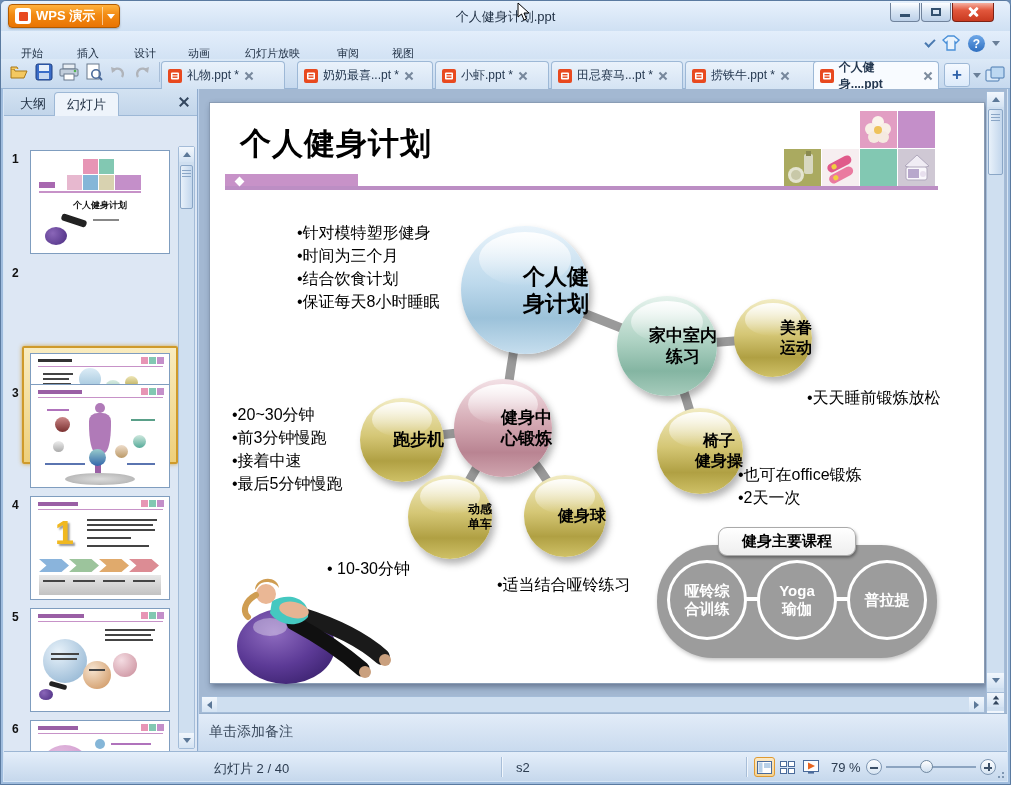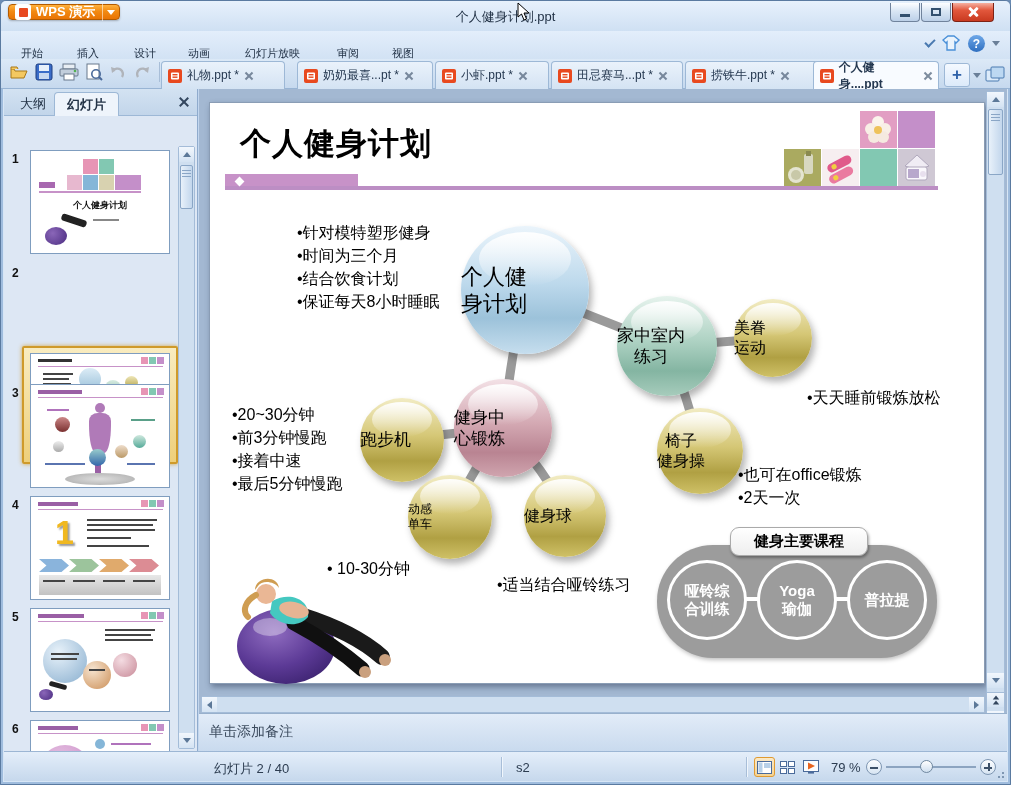--- a/index.html
+++ b/index.html
@@ -5,21 +5,21 @@
   html,body{margin:0;padding:0;background:#6b8cb5;font-family:"Liberation Sans",sans-serif;}
   *{box-sizing:border-box;}
   .win{position:relative;width:1011px;height:785px;background:#c2d6ee;border:1px solid #5a7aa0;
        border-radius:6px 6px 0 0;overflow:hidden;
        box-shadow:inset 0 0 0 2px #9fbcdd, inset 0 0 0 3px #d7e6f6;}
   .abs{position:absolute;}
 
   
   .titlebar{position:absolute;left:0;top:0;width:100%;height:30px;
     background:linear-gradient(#e7f1fc,#cfe0f3);}
-  .appbtn{position:absolute;left:7px;top:3px;height:16px;display:flex;align-items:center;
+  .appbtn{position:absolute;left:7px;top:3px;height:24px;display:flex;align-items:center;
     background:linear-gradient(#ffb23e,#f28a12 45%,#e97403);border:1px solid #b35b00;border-radius:4px;
     color:#fff;font-weight:bold;font-size:13px;padding:0 4px 0 6px;box-shadow:0 1px 2px rgba(0,0,0,.25);}
   .appbtn .logo{width:16px;height:16px;background:#fff;border-radius:3px;margin-right:5px;
     display:flex;align-items:center;justify-content:center;}
   .appbtn .logo i{display:block;width:9px;height:9px;background:#e8491f;border-radius:1px;}
   .appbtn .split{width:1px;height:18px;background:rgba(255,255,255,.55);margin:0 4px 0 7px;}
   .tri-down{width:0;height:0;border-left:4px solid transparent;border-right:4px solid transparent;border-top:5px solid #fff;}
   .wintitle{position:absolute;left:0;right:0;top:7px;text-align:center;font-size:13px;color:#223246;}
   .winbtns{position:absolute;right:16px;top:2px;display:flex;}
   .wbtn{width:30px;height:19px;border:1px solid #70839c;border-top:none;display:flex;align-items:center;justify-content:center;
@@ -54,21 +54,21 @@
   .tabx:before,.tabx:after{content:"";position:absolute;left:4px;top:0;width:2px;height:10px;background:#55677e;}
   .tabx:before{transform:rotate(45deg);} .tabx:after{transform:rotate(-45deg);}
   .addtab{position:absolute;top:4px;width:26px;height:24px;border:1px solid #9db8d6;border-radius:3px;
     background:linear-gradient(#f4f9ff,#dceafa);display:flex;align-items:center;justify-content:center;
     color:#2f62a8;font-size:17px;font-weight:bold;}
 
   
   .leftpanel{position:absolute;left:3px;top:88px;width:194px;bottom:33px;background:#dde7f4;border-right:1px solid #8fabcd;}
   .ptabs{position:absolute;left:0;top:0;width:100%;height:27px;background:linear-gradient(#d3e2f2,#c2d5ea);border-bottom:1px solid #9db8d6;}
   .ptab{position:absolute;top:3px;height:24px;padding:3px 12px;font-size:13px;color:#223246;}
-  .ptab.active{background:#eef4fb;border:1px solid #9db8d6;border-bottom:none;border-radius:4px 4px 0 0;font-weight:bold;}
+  .ptab.active{background:#eef4fb;border:1px solid #9db8d6;border-bottom:none;border-radius:4px 4px 0 0;font-weight:normal;}
   .px{position:absolute;right:8px;top:7px;width:11px;height:11px;}
   .px:before,.px:after{content:"";position:absolute;left:5px;top:0;width:2px;height:12px;background:#33465e;}
   .px:before{transform:rotate(45deg);} .px:after{transform:rotate(-45deg);}
   .thumbzone{position:absolute;left:0;top:27px;right:0;bottom:0;overflow:hidden;}
   .tnum{position:absolute;left:8px;font-size:12px;font-weight:bold;color:#111;}
   .thumb{position:absolute;left:26px;width:140px;height:104px;background:#fff;border:1px solid #7f9dbf;overflow:hidden;}
   .selframe{position:absolute;left:18px;top:230px;width:156px;height:118px;border:2px solid #cf9a2a;border-radius:2px;
     background:linear-gradient(#f9ecc0,#eecf7a);box-shadow:0 0 4px rgba(210,150,30,.8);}
   .selframe .thumb{left:6px;top:5px;}
   
@@ -99,33 +99,33 @@
   .dbl{display:flex;flex-direction:column;align-items:center;line-height:3px;}
   .notes{position:absolute;left:0;right:0;bottom:0;height:38px;background:linear-gradient(#e2ecf8,#c9daee);
     border-top:1px solid #98b0cc;font-size:14px;color:#3c4b5e;padding:9px 0 0 10px;}
 
   
   .s-title{position:absolute;left:30px;top:20px;font-size:31px;font-weight:bold;color:#000;letter-spacing:1px;}
   .deco-thick{position:absolute;left:15px;top:71px;width:133px;height:16px;background:#c792c8;}
   .deco-thin{position:absolute;left:15px;top:83px;width:713px;height:4px;background:#bc8ec4;}
   .deco-diamond{position:absolute;left:26px;top:75px;width:7px;height:7px;background:#fff;transform:rotate(45deg);}
   .tile{position:absolute;width:37px;height:37px;overflow:hidden;}
-  .bubble{position:absolute;border-radius:50%;display:flex;align-items:center;justify-content:flex-start;
-    text-align:center;font-weight:normal;color:#000;white-space:pre-line;line-height:1.25;
+  .bubble{position:absolute;border-radius:50%;display:flex;align-items:center;justify-content:flex-end;
+    text-align:center;font-weight:bold;color:#000;white-space:pre-line;line-height:1.25;
     box-shadow:3px 5px 7px rgba(40,40,40,.35);}
   .gloss{position:absolute;left:14%;top:5%;width:72%;height:42%;border-radius:50%;
     background:linear-gradient(rgba(255,255,255,.95),rgba(255,255,255,0));}
   .b-blue{background:linear-gradient(#eaf4fb 0%,#bdd9ec 45%,#9cc2da 72%,#c6deee 100%);}
   .b-teal{background:linear-gradient(#e6f3ed 0%,#aed2c3 45%,#84b5a2 75%,#a7ccbc 100%);}
   .b-gold{background:linear-gradient(#f2ecc4 0%,#d5c776 45%,#b0a043 75%,#cfc167 100%);}
   .b-pink{background:linear-gradient(#f3e1e6 0%,#d4a9b3 45%,#b98492 75%,#d0a5af 100%);}
   .btext{position:relative;z-index:2;}
   .sbullets{position:absolute;font-size:16px;color:#000;line-height:23px;white-space:pre-line;}
   .courses{position:absolute;left:447px;top:442px;width:280px;height:113px;background:#9c9c9c;border-radius:56px;box-shadow:1px 2px 4px rgba(0,0,0,.25);}
-  .cpill{position:absolute;left:520px;top:424px;width:138px;height:29px;background:linear-gradient(#fff,#eee);
+  .cpill{position:absolute;left:508px;top:424px;width:138px;height:29px;background:linear-gradient(#fff,#eee);
     border:1px solid #aaa;border-radius:9px;display:flex;align-items:center;justify-content:center;
     font-size:15px;font-weight:bold;color:#000;box-shadow:1px 2px 3px rgba(0,0,0,.35);z-index:3;}
   .ccircle{position:absolute;top:15px;width:80px;height:80px;border-radius:50%;border:3px solid #fff;background:#9c9c9c;
     display:flex;align-items:center;justify-content:center;text-align:center;color:#fff;font-weight:bold;font-size:15px;
     line-height:1.2;white-space:pre-line;}
   .clink{position:absolute;top:52px;width:14px;height:4px;background:#fff;}
 
   
   .statusbar{position:absolute;left:3px;right:3px;bottom:3px;height:30px;
     background:linear-gradient(#e4eefa,#c6d8ec);border-top:1px solid #9cb6d4;font-size:13px;color:#2c3c50;}

